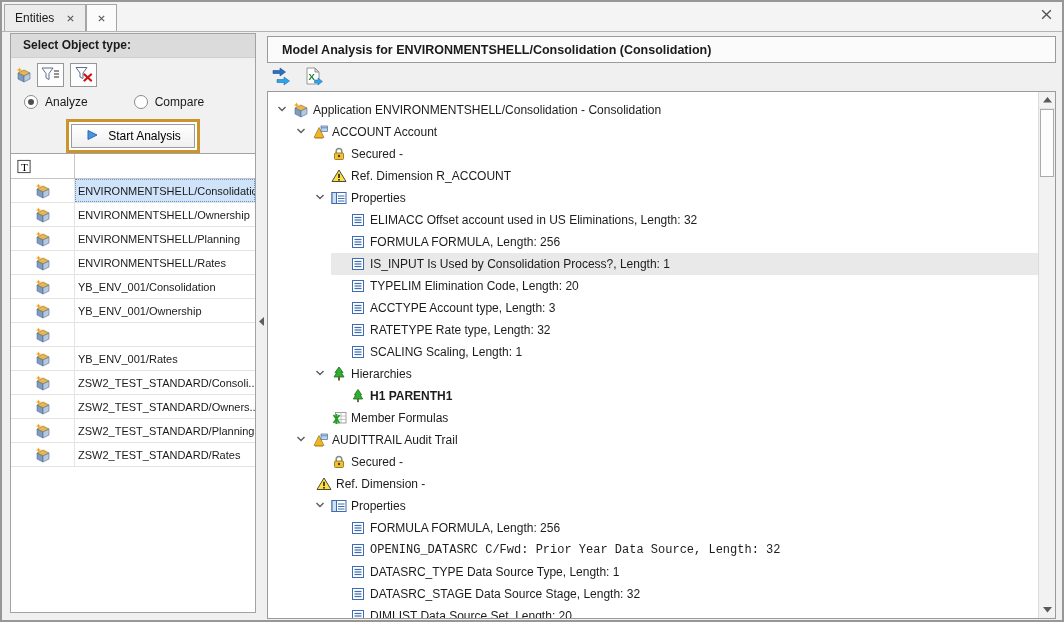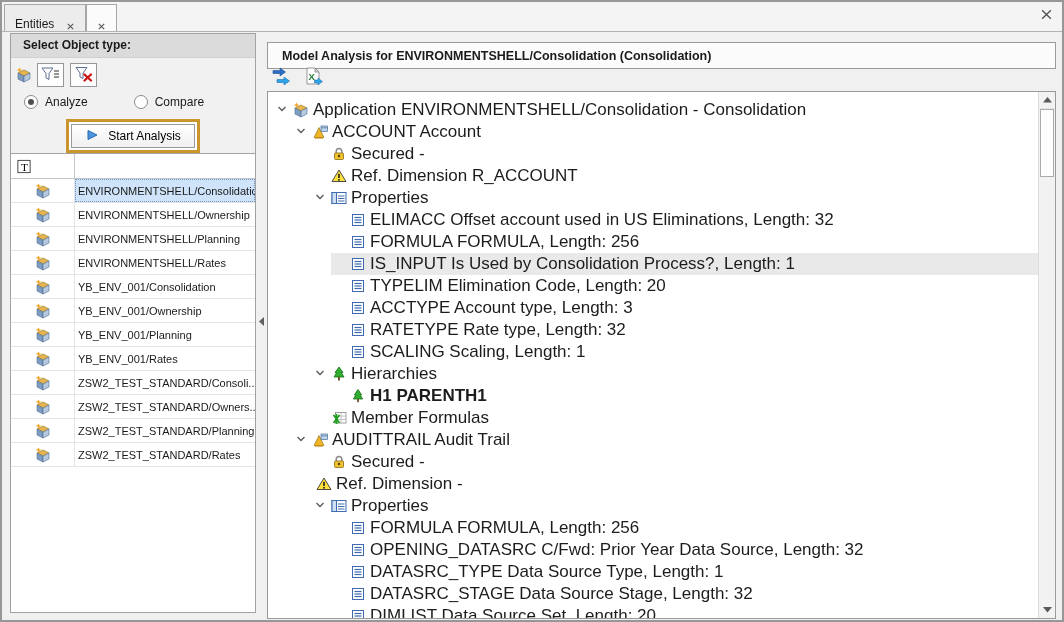--- a/index.html
+++ b/index.html
@@ -5,21 +5,21 @@
   html,body{margin:0;padding:0;background:#ffffff;}
   .window{
     position:relative;width:1064px;height:622px;box-sizing:border-box;
     background:#f0f0f0;border:2px solid #979797;overflow:hidden;
     font-family:"Liberation Sans", sans-serif;font-size:11px;color:#1a1a1a;
   }
   
   .tabbar{position:absolute;top:0;left:0;right:0;height:29px;background:#f4f4f4;
           border-bottom:1px solid #b3b3b3;}
   .tabs{display:flex;align-items:flex-end;height:100%;padding-left:2px;}
-  .tab{height:26px;display:flex;align-items:flex-end;gap:12px;padding:0 10px;
+  .tab{height:26px;display:flex;align-items:center;gap:12px;padding:0 10px;
        border:1px solid #a6a6a6;border-bottom:none;background:#ececec;font-size:12px;}
   .tab.active{background:#fbfbfb;}
   .tab-close{display:flex;cursor:pointer;}
   .window-close{position:absolute;right:9px;top:6px;display:flex;}
   
   .sidebar{position:absolute;left:8px;top:31px;width:246px;bottom:7px;
            background:#f1f1f1;border:1px solid #a2a2a2;box-sizing:border-box;}
   .sidebar-header{height:23px;line-height:23px;background:#dbdbdb;font-weight:bold;
                   font-size:12px;padding-left:12px;border-bottom:1px solid #cfcfcf;}
   .obj-row{position:absolute;top:29px;left:5px;right:5px;height:24px;
@@ -49,35 +49,35 @@
   .mt-row{height:23px;display:flex;border-bottom:1px solid #e4e4e4;}
   .mt-row .c1{width:64px;border-right:1px solid #e4e4e4;display:flex;align-items:center;
               justify-content:center;box-sizing:border-box;}
   .mt-row .c2{flex:1;display:flex;align-items:center;padding:0 3px;white-space:nowrap;overflow:hidden;}
   .mt-row.selected .c2{background:#cfe4fa;outline:1px dotted #6a93c0;outline-offset:-1px;}
   
   .splitter{position:absolute;left:256px;top:31px;width:7px;bottom:7px;}
   .splitter-arrow{position:absolute;top:284px;left:1px;display:flex;}
   
   .main{position:absolute;left:265px;top:31px;right:3px;bottom:0;}
-  .main-title{position:absolute;top:9px;left:0;right:3px;height:27px;background:#fbfbfb;
+  .main-title{position:absolute;top:3px;left:0;right:3px;height:27px;background:#fbfbfb;
               border:1px solid #9a9a9a;box-sizing:border-box;display:flex;align-items:center;
               padding-left:14px;font-weight:bold;font-size:12.5px;}
   .main-toolbar{position:absolute;top:32px;left:2px;height:25px;display:flex;align-items:center;gap:8px;}
   .toolbar-btn{width:24px;height:22px;border:none;background:transparent;display:flex;
                align-items:center;justify-content:center;padding:0;cursor:pointer;}
   .tree-box{position:absolute;top:58px;left:0;right:3px;bottom:1px;background:#fff;
             border:1px solid #9a9a9a;box-sizing:border-box;overflow:hidden;}
   .tree{position:absolute;top:7px;left:0;right:17px;}
   .tree-row{height:22px;display:flex;align-items:center;box-sizing:border-box;}
   .tree-row-content{display:flex;align-items:center;gap:4px;height:100%;flex:1;min-width:0;}
   .tree-row.highlighted .tree-row-content{background:#e9e9e9;}
   .chev{width:15px;display:flex;justify-content:center;flex:0 0 15px;}
   .tree-icon{width:16px;height:16px;display:inline-flex;flex:0 0 16px;}
-  .tree-label{white-space:nowrap;font-size:17px;color:#1c1c1c;}
+  .tree-label{white-space:nowrap;font-size:12px;color:#1c1c1c;}
   
   .vscroll{position:absolute;top:0;right:0;bottom:0;width:17px;background:#f2f2f2;
            border-left:1px solid #dcdcdc;box-sizing:border-box;}
   .vs-btn{height:16px;display:flex;align-items:center;justify-content:center;}
   .vs-up{border-bottom:1px solid #e3e3e3;}
   .vs-thumb{position:absolute;top:17px;left:1px;right:1px;height:68px;background:#fdfdfd;
             border:1px solid #ababab;box-sizing:border-box;}
   .vs-down{position:absolute;bottom:0;left:0;right:0;height:16px;}
 </style>
 </head>
@@ -289,23 +289,20 @@
             <div class="c1">
               <span class="tree-icon">
                 <svg width="16" height="16" viewBox="0 0 16 16">
                   <polygon points="8,3 14,6 8,9 2,6" fill="#e9b54d" stroke="#8a6d1f" stroke-width="0.6"></polygon>
                   <polygon points="2,6 8,9 8,15 2,12" fill="#7f9dc0" stroke="#4f6d92" stroke-width="0.6"></polygon>
                   <polygon points="8,9 14,6 14,12 8,15" fill="#b7c9de" stroke="#4f6d92" stroke-width="0.6"></polygon>
                   <polygon points="3.5,0.5 4.4,2.2 6.2,3 4.4,3.8 3.5,5.5 2.6,3.8 0.8,3 2.6,2.2" fill="#f5a623"></polygon>
                 </svg>
               </span>
             </div>
-            <div class="c2">
-              <span>YB_ENV_001/Planning</span>
-            </div>
           </div>
 
           <div class="mt-row">
             <div class="c1">
               <span class="tree-icon">
                 <svg width="16" height="16" viewBox="0 0 16 16">
                   <polygon points="8,3 14,6 8,9 2,6" fill="#e9b54d" stroke="#8a6d1f" stroke-width="0.6"></polygon>
                   <polygon points="2,6 8,9 8,15 2,12" fill="#7f9dc0" stroke="#4f6d92" stroke-width="0.6"></polygon>
                   <polygon points="8,9 14,6 14,12 8,15" fill="#b7c9de" stroke="#4f6d92" stroke-width="0.6"></polygon>
                   <polygon points="3.5,0.5 4.4,2.2 6.2,3 4.4,3.8 3.5,5.5 2.6,3.8 0.8,3 2.6,2.2" fill="#f5a623"></polygon>
@@ -789,21 +786,21 @@
                   <rect x="2.5" y="2.5" width="11" height="11" fill="#ffffff" stroke="#3f6bb0" stroke-width="1"></rect>
                   <line x1="4.5" y1="5.5" x2="11.5" y2="5.5" stroke="#3f6bb0" stroke-width="1.2"></line>
                   <line x1="4.5" y1="8" x2="11.5" y2="8" stroke="#3f6bb0" stroke-width="1.2"></line>
                   <line x1="4.5" y1="10.5" x2="11.5" y2="10.5" stroke="#3f6bb0" stroke-width="1.2"></line>
                 </svg>
               </span>
               <span class="tree-label">FORMULA FORMULA, Length: 256</span>
             </div>
           </div>
 
-          <div class="tree-row" style="padding-left: 63px;">
+          <div class="tree-row" style="padding-left: 63px; font-family: Liberation Mono, monospace;">
             <div class="tree-row-content">
               <span class="chev" style="visibility: hidden;">
                 <span><svg width="12" height="12" viewBox="0 0 12 12">
                     <path d="M2.5 4 L6 7.5 L9.5 4" fill="none" stroke="#5c5c5c" stroke-width="1.4"></path>
                   </svg></span>
               </span>
               <span class="tree-icon">
                 <svg width="16" height="16" viewBox="0 0 16 16">
                   <rect x="2.5" y="2.5" width="11" height="11" fill="#ffffff" stroke="#3f6bb0" stroke-width="1"></rect>
                   <line x1="4.5" y1="5.5" x2="11.5" y2="5.5" stroke="#3f6bb0" stroke-width="1.2"></line>

